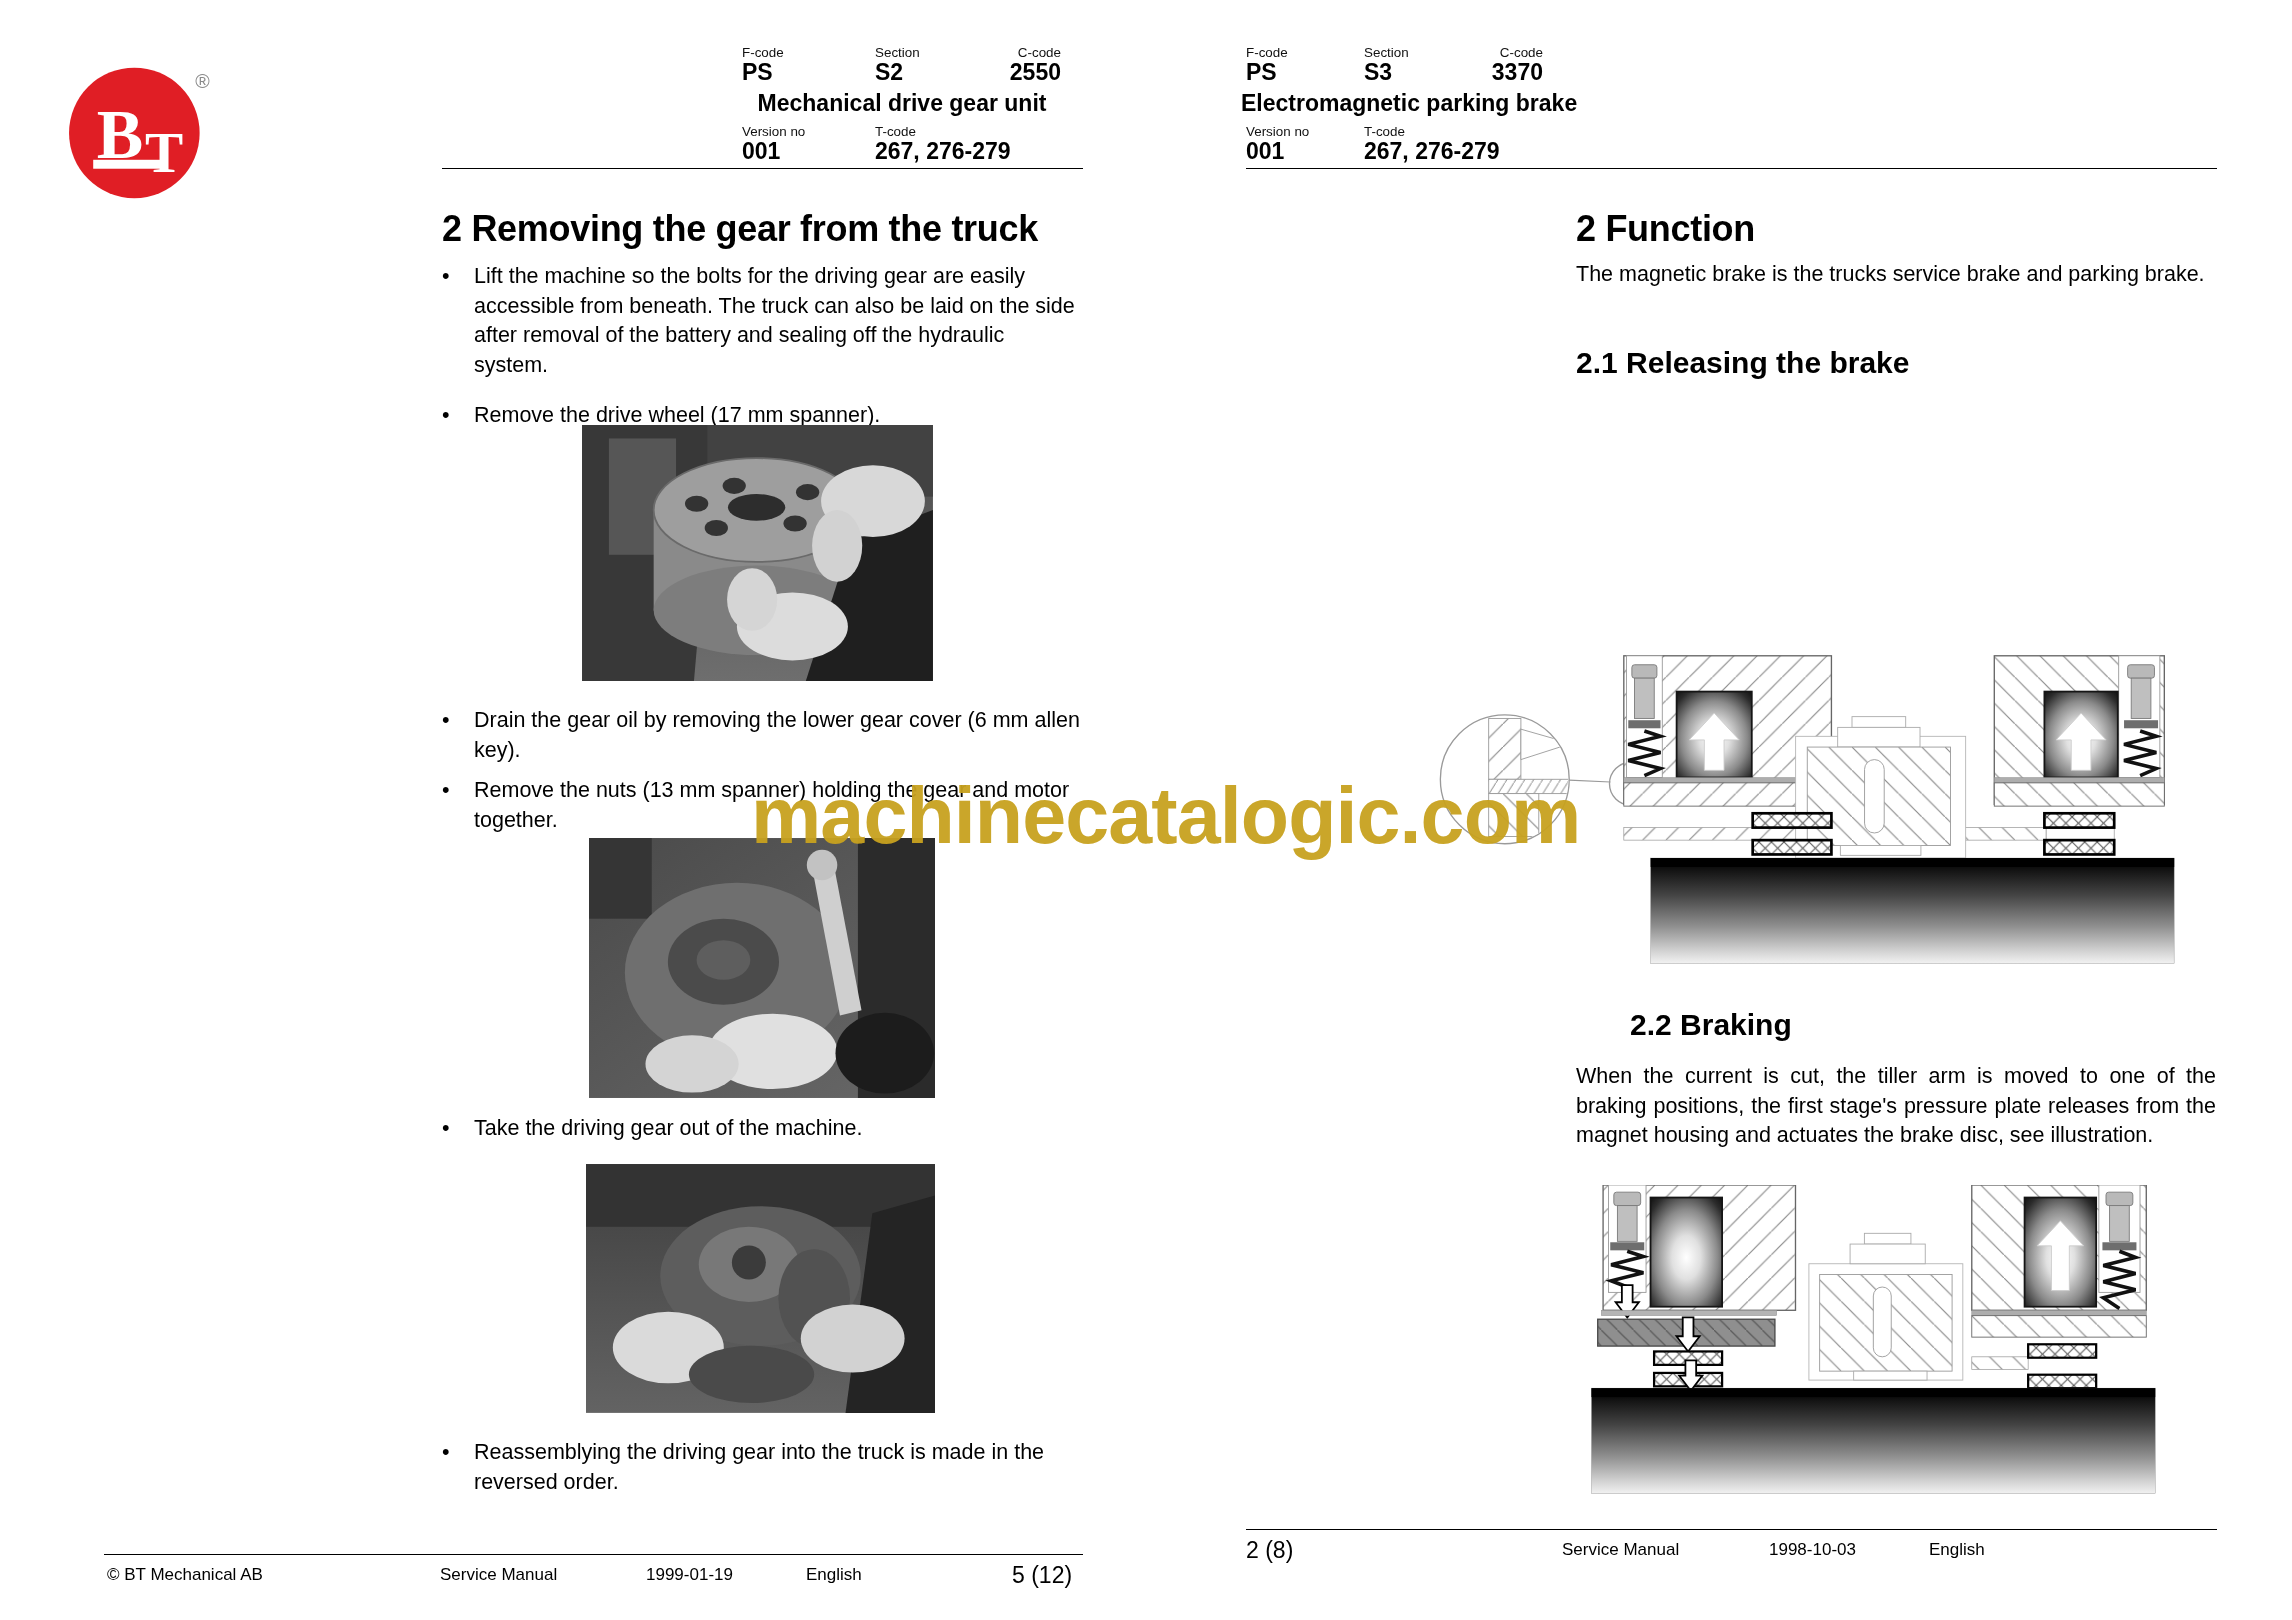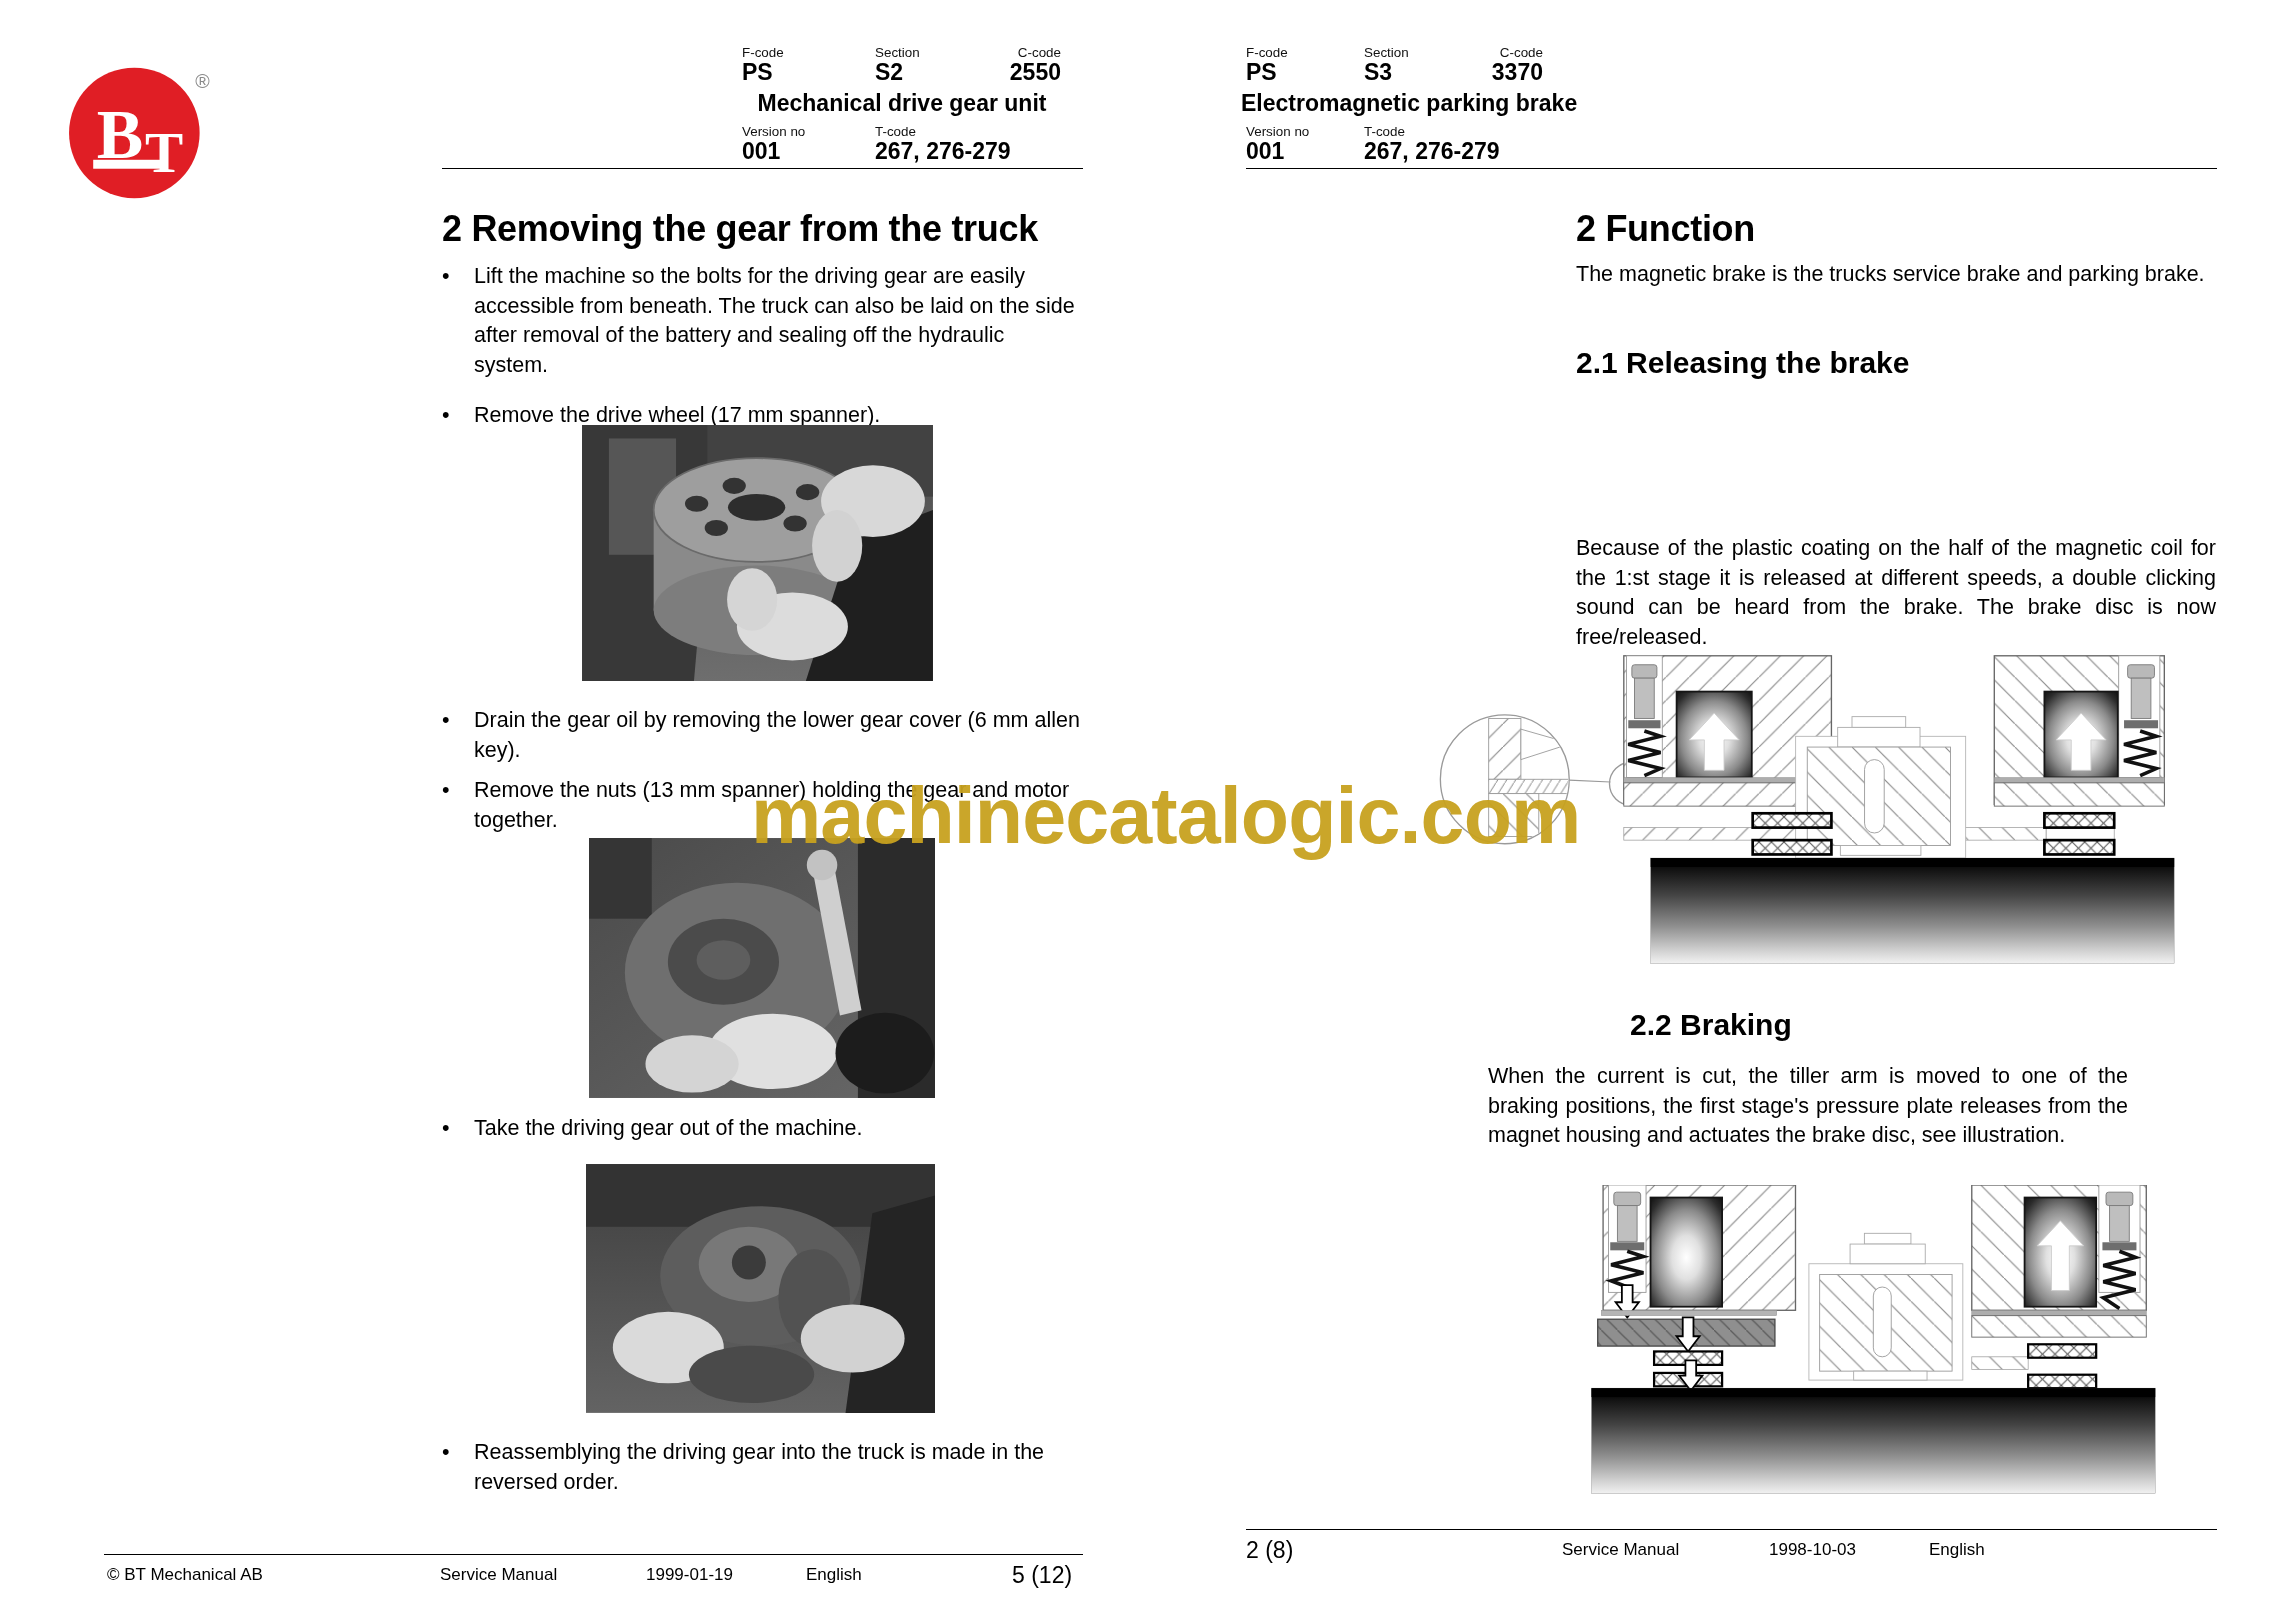--- a/index.html
+++ b/index.html
@@ -166,21 +166,20 @@
   <div class="abs foot" style="left:107px;top:1565px">© BT Mechanical AB</div>
   <div class="abs foot" style="left:440px;top:1565px">Service Manual</div>
   <div class="abs foot" style="left:646px;top:1565px">1999-01-19</div>
   <div class="abs foot" style="left:806px;top:1565px">English</div>
   <div class="abs pageno" style="left:1012px;top:1562px">5 (12)</div>
 
   <div class="abs h1" style="left:1576px;top:208px">2  Function</div>
   <div class="abs bodytext" style="left:1576px;top:260px;width:640px">The magnetic brake is the trucks service brake and parking brake.</div>
 
   <div class="abs h2" style="left:1576px;top:346px">2.1  Releasing the brake</div>
-  <div class="abs bodytext just" style="left:1576px;top:534px;width:640px">Because of the plastic coating on the half of the magnetic coil for the 1:st stage it is released at different speeds, a double clicking sound can be heard from the brake. The brake disc is now free/released.</div>
 
   <svg class="abs" style="left:1433px;top:654px" width="770" height="315" viewBox="0 0 860 352">
     <defs>
       <pattern id="d1h1" width="26" height="26" patternUnits="userSpaceOnUse">
         <rect width="26" height="26" fill="#ffffff"></rect>
         <line x1="0" y1="26" x2="26" y2="0" stroke="#8a8a8a" stroke-width="1.3"></line>
       </pattern>
       <pattern id="d1h2" width="26" height="26" patternUnits="userSpaceOnUse">
         <rect width="26" height="26" fill="#ffffff"></rect>
         <line x1="0" y1="0" x2="26" y2="26" stroke="#8a8a8a" stroke-width="1.3"></line>
@@ -271,21 +270,21 @@
       <rect x="357" y="208" width="88" height="16" fill="url(#d1x)" stroke="#000" stroke-width="3"></rect>
       <rect x="683" y="178" width="78" height="16" fill="url(#d1x)" stroke="#000" stroke-width="3"></rect>
       <rect x="683" y="208" width="78" height="16" fill="url(#d1x)" stroke="#000" stroke-width="3"></rect>
     </g>
 
     <rect x="243" y="228" width="585" height="118" fill="url(#d1sl)" stroke="#999" stroke-width="0.5"></rect>
     <rect x="243" y="228" width="585" height="10" fill="#000000"></rect>
   </svg>
 
   <div class="abs h2" style="left:1630px;top:1008px">2.2  Braking</div>
-  <div class="abs bodytext just" style="left:1488px;top:1062px;width:640px">When the current is cut, the tiller arm is moved to one of the braking positions, the first stage's pressure plate releases from the magnet housing and actuates the brake disc, see illustration.</div>
+  <div class="abs bodytext just" style="left:1576px;top:1062px;width:640px">When the current is cut, the tiller arm is moved to one of the braking positions, the first stage's pressure plate releases from the magnet housing and actuates the brake disc, see illustration.</div>
 
   <svg class="abs" style="left:1585px;top:1185px" width="591" height="315" viewBox="0 0 660 352">
     <defs>
       <pattern id="d2h1" width="26" height="26" patternUnits="userSpaceOnUse">
         <rect width="26" height="26" fill="#ffffff"></rect>
         <line x1="0" y1="26" x2="26" y2="0" stroke="#8a8a8a" stroke-width="1.3"></line>
       </pattern>
       <pattern id="d2h2" width="26" height="26" patternUnits="userSpaceOnUse">
         <rect width="26" height="26" fill="#ffffff"></rect>
         <line x1="0" y1="0" x2="26" y2="26" stroke="#8a8a8a" stroke-width="1.3"></line>

